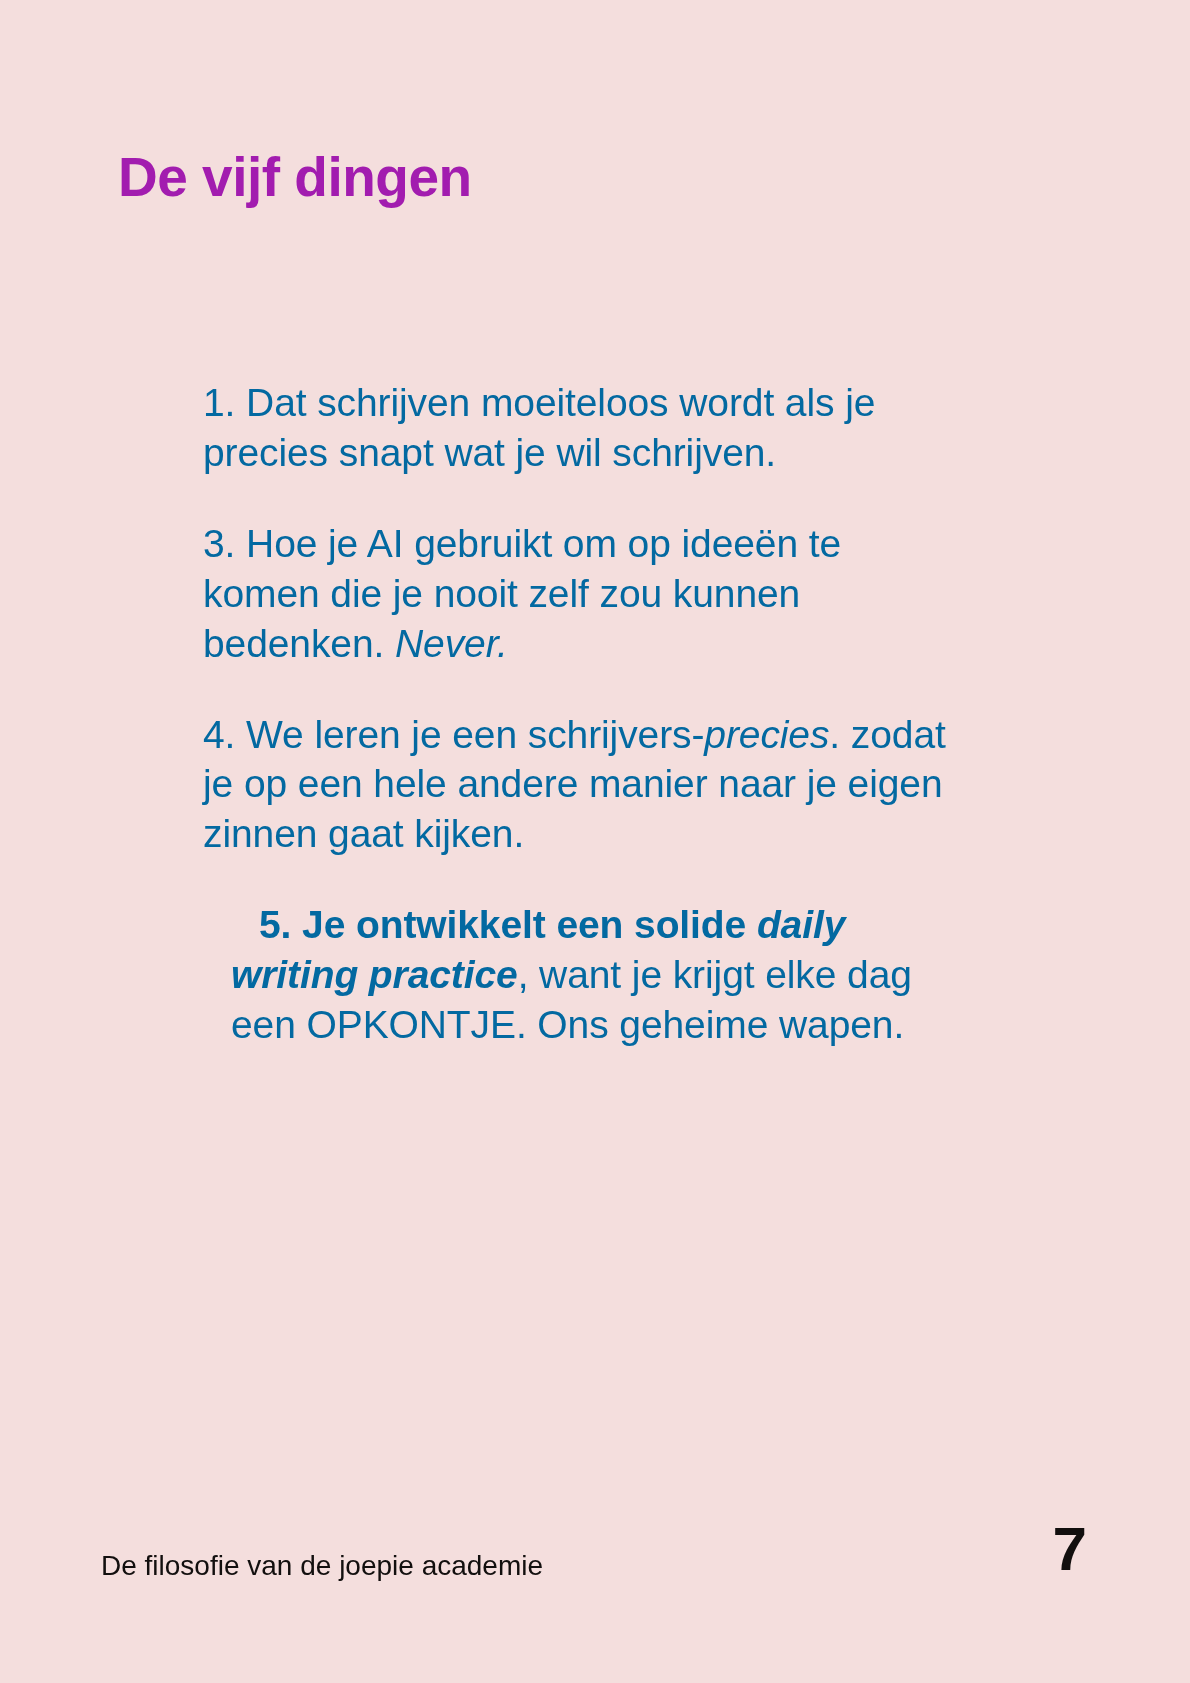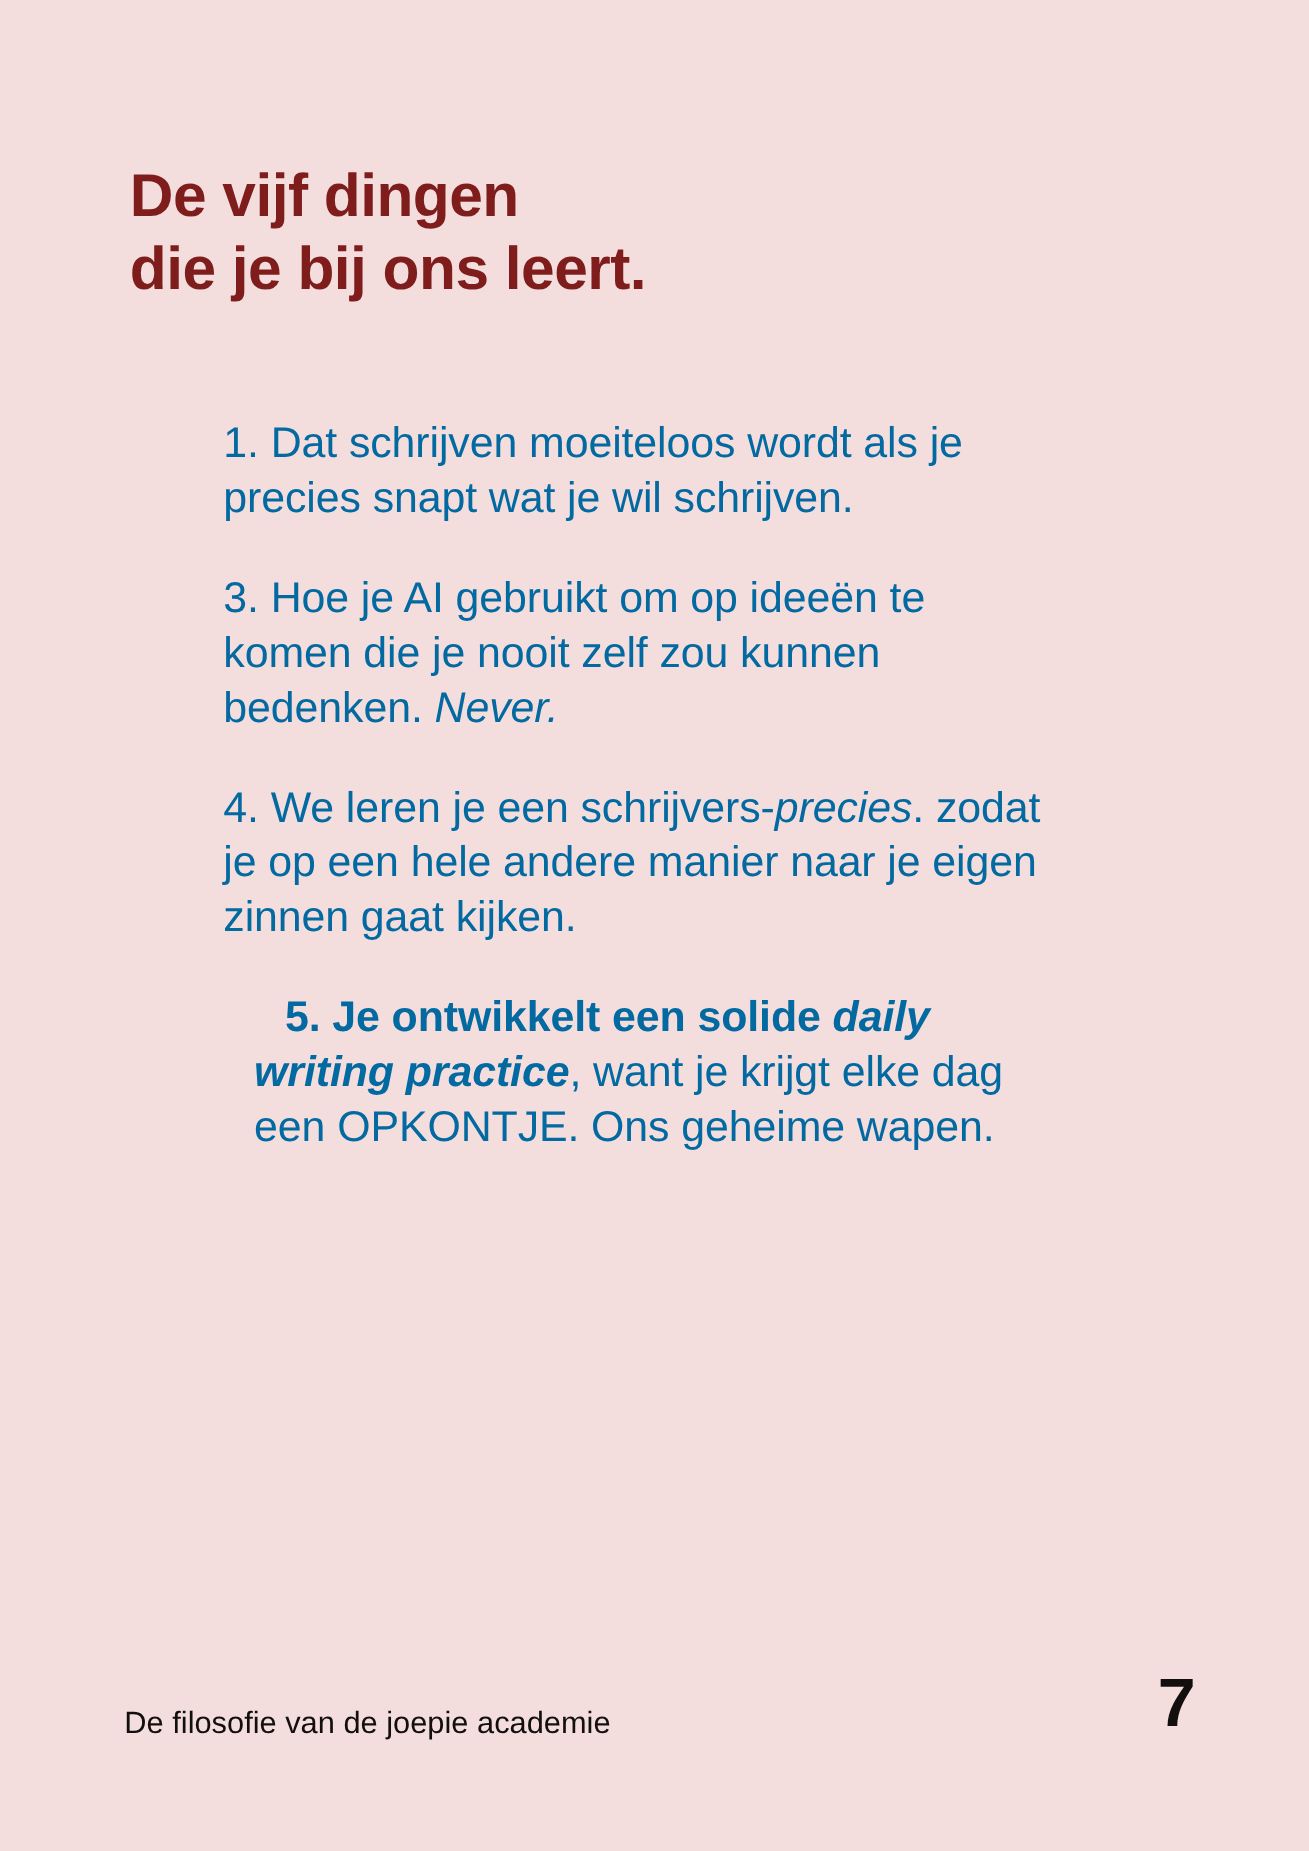--- a/index.html
+++ b/index.html
@@ -32,21 +32,21 @@
     top: 144px;
     width: 900px;
   }
 
   .title-line {
     display: block;
     font-size: 55px;
     font-weight: 700;
     line-height: 1.22;
     letter-spacing: -0.5px;
-    color: #7f1d1d;
+    color: #a21caf;
     white-space: pre;
   }
 
   
   .list-block {
     position: absolute;
     left: 203px;
     top: 378px;
     width: 760px;
   }
@@ -82,21 +82,21 @@
   }
 
   .bold-italic {
     font-weight: 700;
     font-style: italic;
   }
 
   
   .footer {
     position: absolute;
-    left: 12px;
+    left: 0;
     right: 0;
     bottom: 0;
     height: 283px;
     text-align: center;
   }
 
   .footer-caption {
     position: absolute;
     left: 101px;
     top: 152px;
@@ -117,21 +117,20 @@
     color: #120f0e;
   }
 </style>
 </head>
 <body>
 
 <div class="page">
 
   <div class="title-block">
     <span class="title-line">De vijf dingen</span>
-    <span class="title-line">die je bij ons leert.</span>
   </div>
 
   <div class="list-block">
 
     <p class="list-item">
       <span class="num">1.</span><span> Dat schrijven moeiteloos wordt als je precies snapt wat je wil schrijven.</span>
     </p>
 
 
     <p class="list-item">

